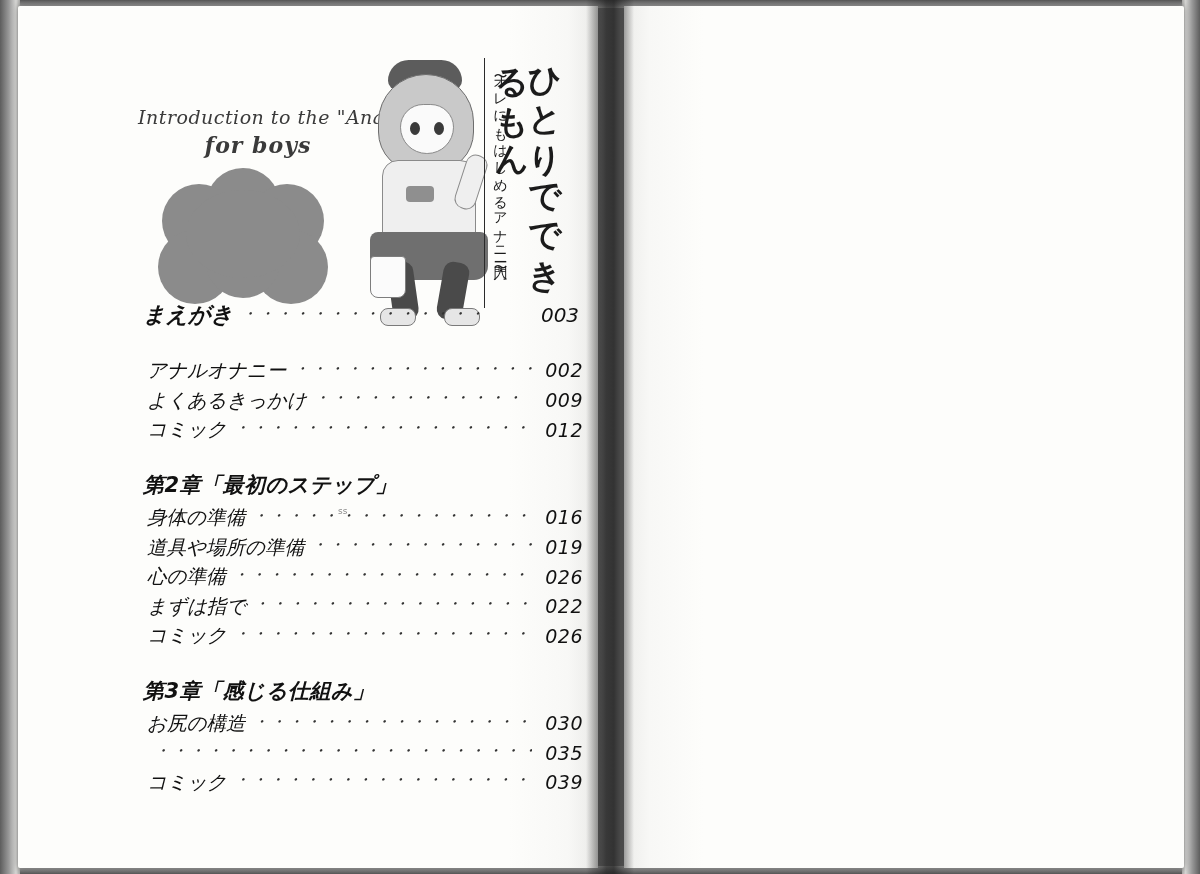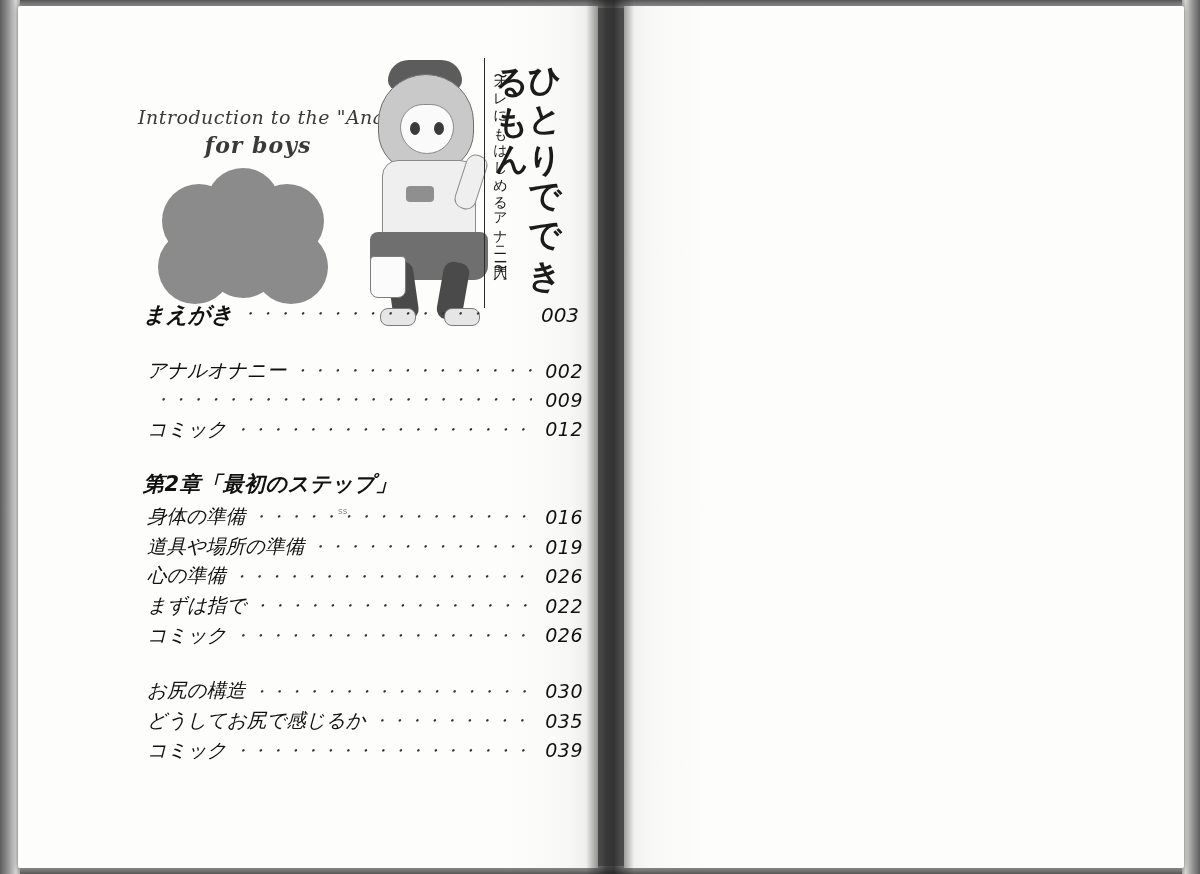--- a/index.html
+++ b/index.html
@@ -250,21 +250,21 @@
     font-size: 21px;
     font-weight: bold;
     color: #111;
     letter-spacing: 0.5px;
     margin-bottom: 4px;
     white-space: nowrap;
   }
 
   .entry {
     display: flex;
-    align-items: flex-end;
+    align-items: center;
     font-size: 19.5px;
     line-height: 1.52;
     margin-left: 4px;
     white-space: nowrap;
     color: #111;
   }
   .entry .label { flex: 0 0 auto; }
   .entry .leader {
     flex: 1 1 auto;
     margin: 0 7px;
@@ -375,20 +375,21 @@
 
         <div class="gap-lg"></div>
 
         <div class="chapter">
           <div class="entry">
             <span class="label">アナルオナニー</span>
             <span class="leader">・・・・・・・・・・・・・・・・・・・・・・・・・・・・・・・・・・・・・・・・・・・・・・・・・・・・・・・・・・・・・・・・・・・・・・・・・・・・</span>
             <span class="page-num">002</span>
           </div>
           <div class="entry">
+            <span class="label">よくあるきっかけ</span>
             <span class="leader">・・・・・・・・・・・・・・・・・・・・・・・・・・・・・・・・・・・・・・・・・・・・・・・・・・・・・・・・・・・・・・・・・・・・・・・・・・・・</span>
             <span class="page-num">009</span>
           </div>
           <div class="entry">
             <span class="label">コミック</span>
             <span class="leader">・・・・・・・・・・・・・・・・・・・・・・・・・・・・・・・・・・・・・・・・・・・・・・・・・・・・・・・・・・・・・・・・・・・・・・・・・・・・</span>
             <span class="page-num">012</span>
           </div>
         </div>
 
@@ -419,27 +420,27 @@
           <div class="entry">
             <span class="label">コミック</span>
             <span class="leader">・・・・・・・・・・・・・・・・・・・・・・・・・・・・・・・・・・・・・・・・・・・・・・・・・・・・・・・・・・・・・・・・・・・・・・・・・・・・</span>
             <span class="page-num">026</span>
           </div>
         </div>
 
         <div class="gap-md"></div>
 
         <div class="chapter">
+          <div class="chapter-title">第3章「感じる仕組み」</div>
           <div class="entry">
             <span class="label">お尻の構造</span>
             <span class="leader">・・・・・・・・・・・・・・・・・・・・・・・・・・・・・・・・・・・・・・・・・・・・・・・・・・・・・・・・・・・・・・・・・・・・・・・・・・・・</span>
             <span class="page-num">030</span>
           </div>
           <div class="entry">
-            <span class="label">どうしてお尻で感じるか</span>
             <span class="leader">・・・・・・・・・・・・・・・・・・・・・・・・・・・・・・・・・・・・・・・・・・・・・・・・・・・・・・・・・・・・・・・・・・・・・・・・・・・・</span>
             <span class="page-num">035</span>
           </div>
           <div class="entry">
             <span class="label">コミック</span>
             <span class="leader">・・・・・・・・・・・・・・・・・・・・・・・・・・・・・・・・・・・・・・・・・・・・・・・・・・・・・・・・・・・・・・・・・・・・・・・・・・・・</span>
             <span class="page-num">039</span>
           </div>
         </div>
 

